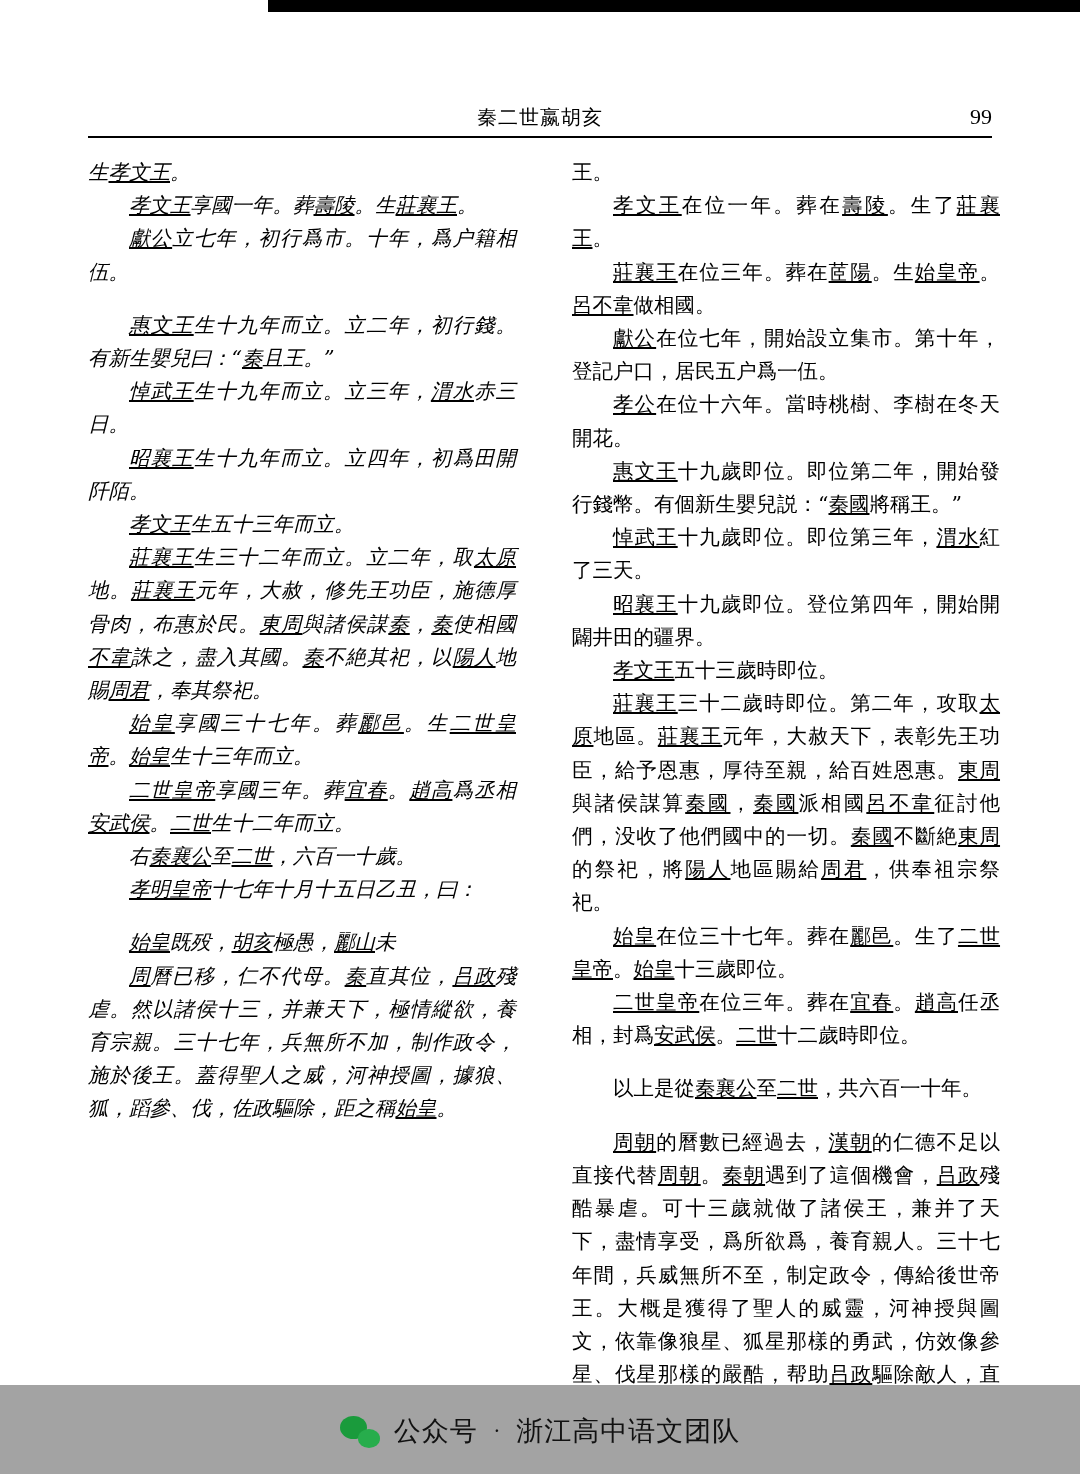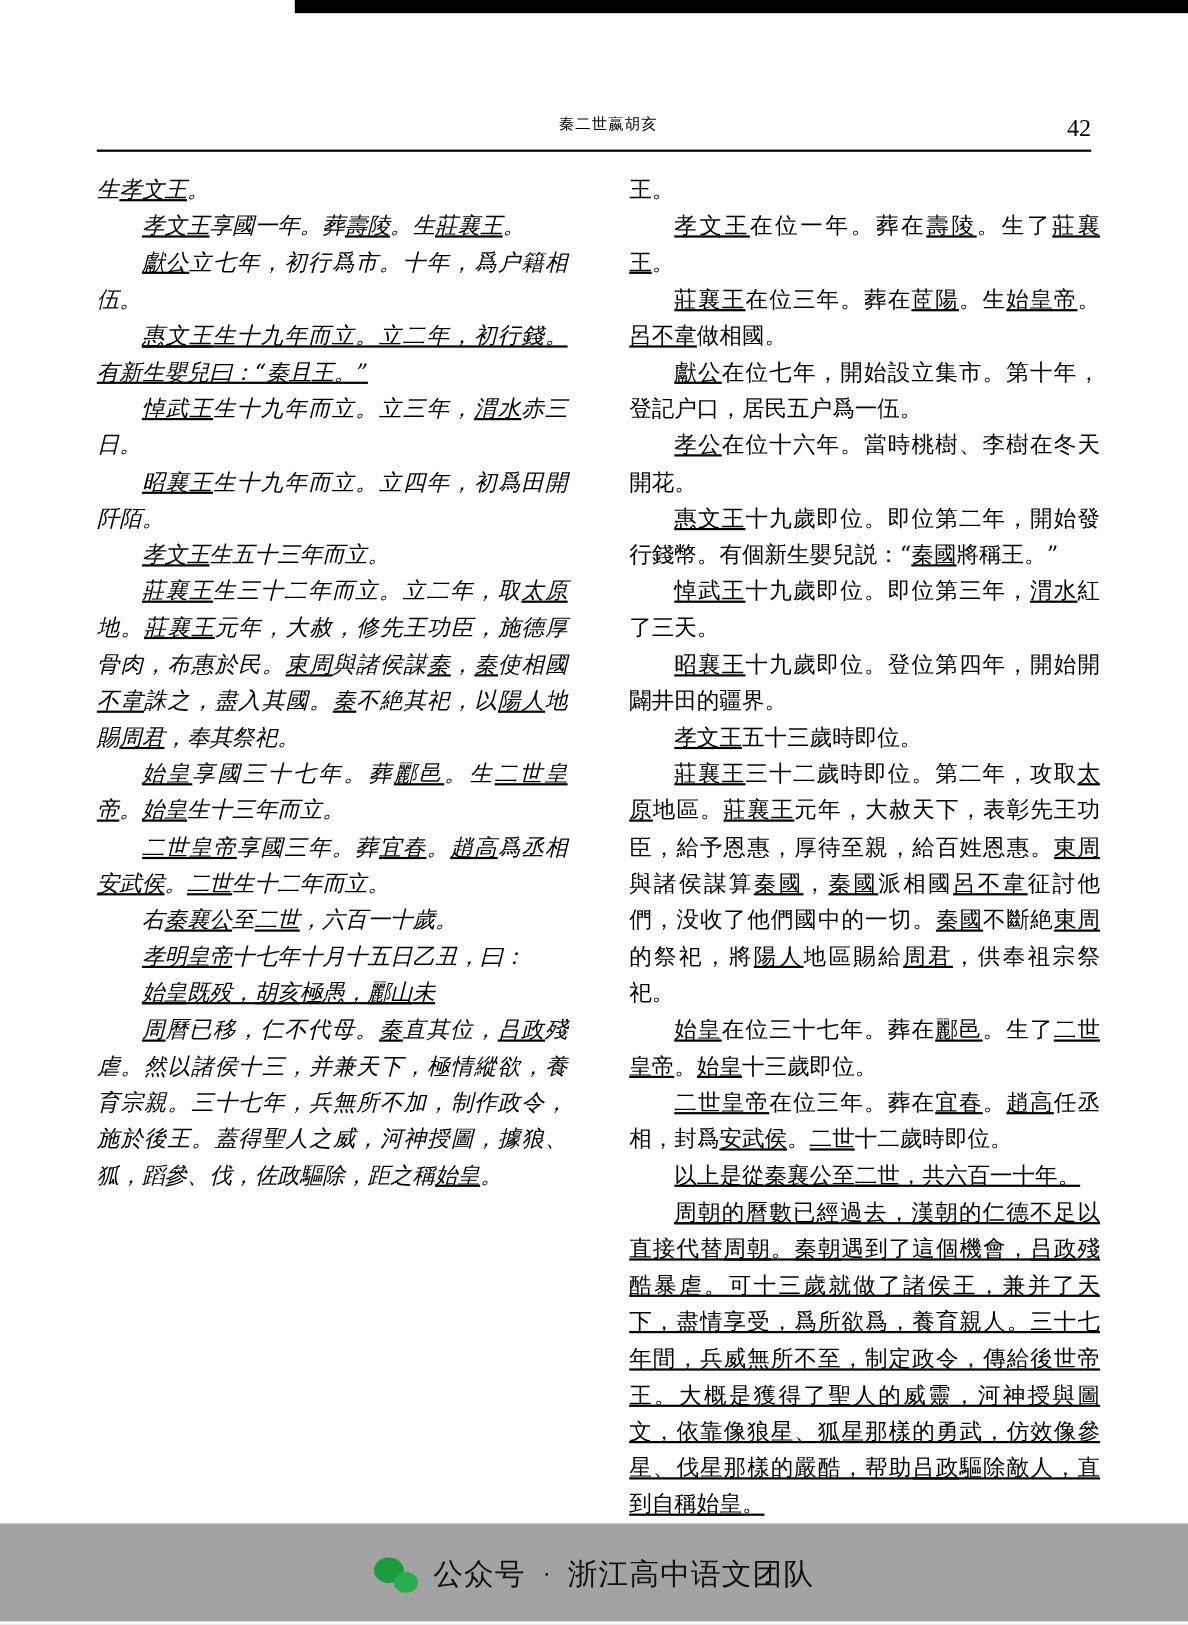--- a/index.html
+++ b/index.html
@@ -31,24 +31,24 @@
   }
   .header {
     position: absolute;
     top: 104px;
     left: 88px;
     width: 904px;
     height: 40px;
   }
   .header-title {
     position: absolute;
-    left: 13px;
+    left: 0;
     width: 100%;
     text-align: center;
-    font-size: 14px;
+    font-size: 20px;
     letter-spacing: 1px;
     font-family: "DejaVu Serif", "Liberation Serif", serif;
   }
   .header-page {
     position: absolute;
     right: 0;
     top: 0;
     font-size: 22px;
     font-family: "Liberation Serif", serif;
   }
@@ -80,21 +80,21 @@
     font-style: italic;
   }
   .para {
     margin: 0 0 0 0;
     text-indent: 2em;
   }
   .para.noindent {
     text-indent: 0;
   }
   .para.gap {
-    text-decoration: underline;
+    margin-top: 20px;
   }
   .u {
     text-decoration: underline;
     text-underline-offset: 2px;
   }
   
   .footer {
     position: absolute;
     left: 0;
     bottom: 0;
@@ -159,21 +159,21 @@
 </style>
 </head>
 <body>
 
 <div class="page">
 
   <div class="top-bar"></div>
 
   <div class="header">
     <div class="header-title">秦二世嬴胡亥</div>
-    <div class="header-page">42</div>
+    <div class="header-page">99</div>
   </div>
   <div class="header-rule"></div>
 
   <div class="columns">
     <div class="col left" id="col-left">
         <div class="para noindent">生<span class="u">孝文王</span>。</div>
         <div class="para"><span class="u">孝文王</span>享國一年。葬<span class="u">壽陵</span>。生<span class="u">莊襄王</span>。</div>
         <div class="para"><span class="u">獻公</span>立七年，初行爲市。十年，爲户籍相伍。</div>
         <div class="para gap"><span class="u">惠文王</span>生十九年而立。立二年，初行錢。有新生嬰兒曰：“<span class="u">秦</span>且王。”</div>
         <div class="para"><span class="u">悼武王</span>生十九年而立。立三年，<span class="u">渭水</span>赤三日。</div>

